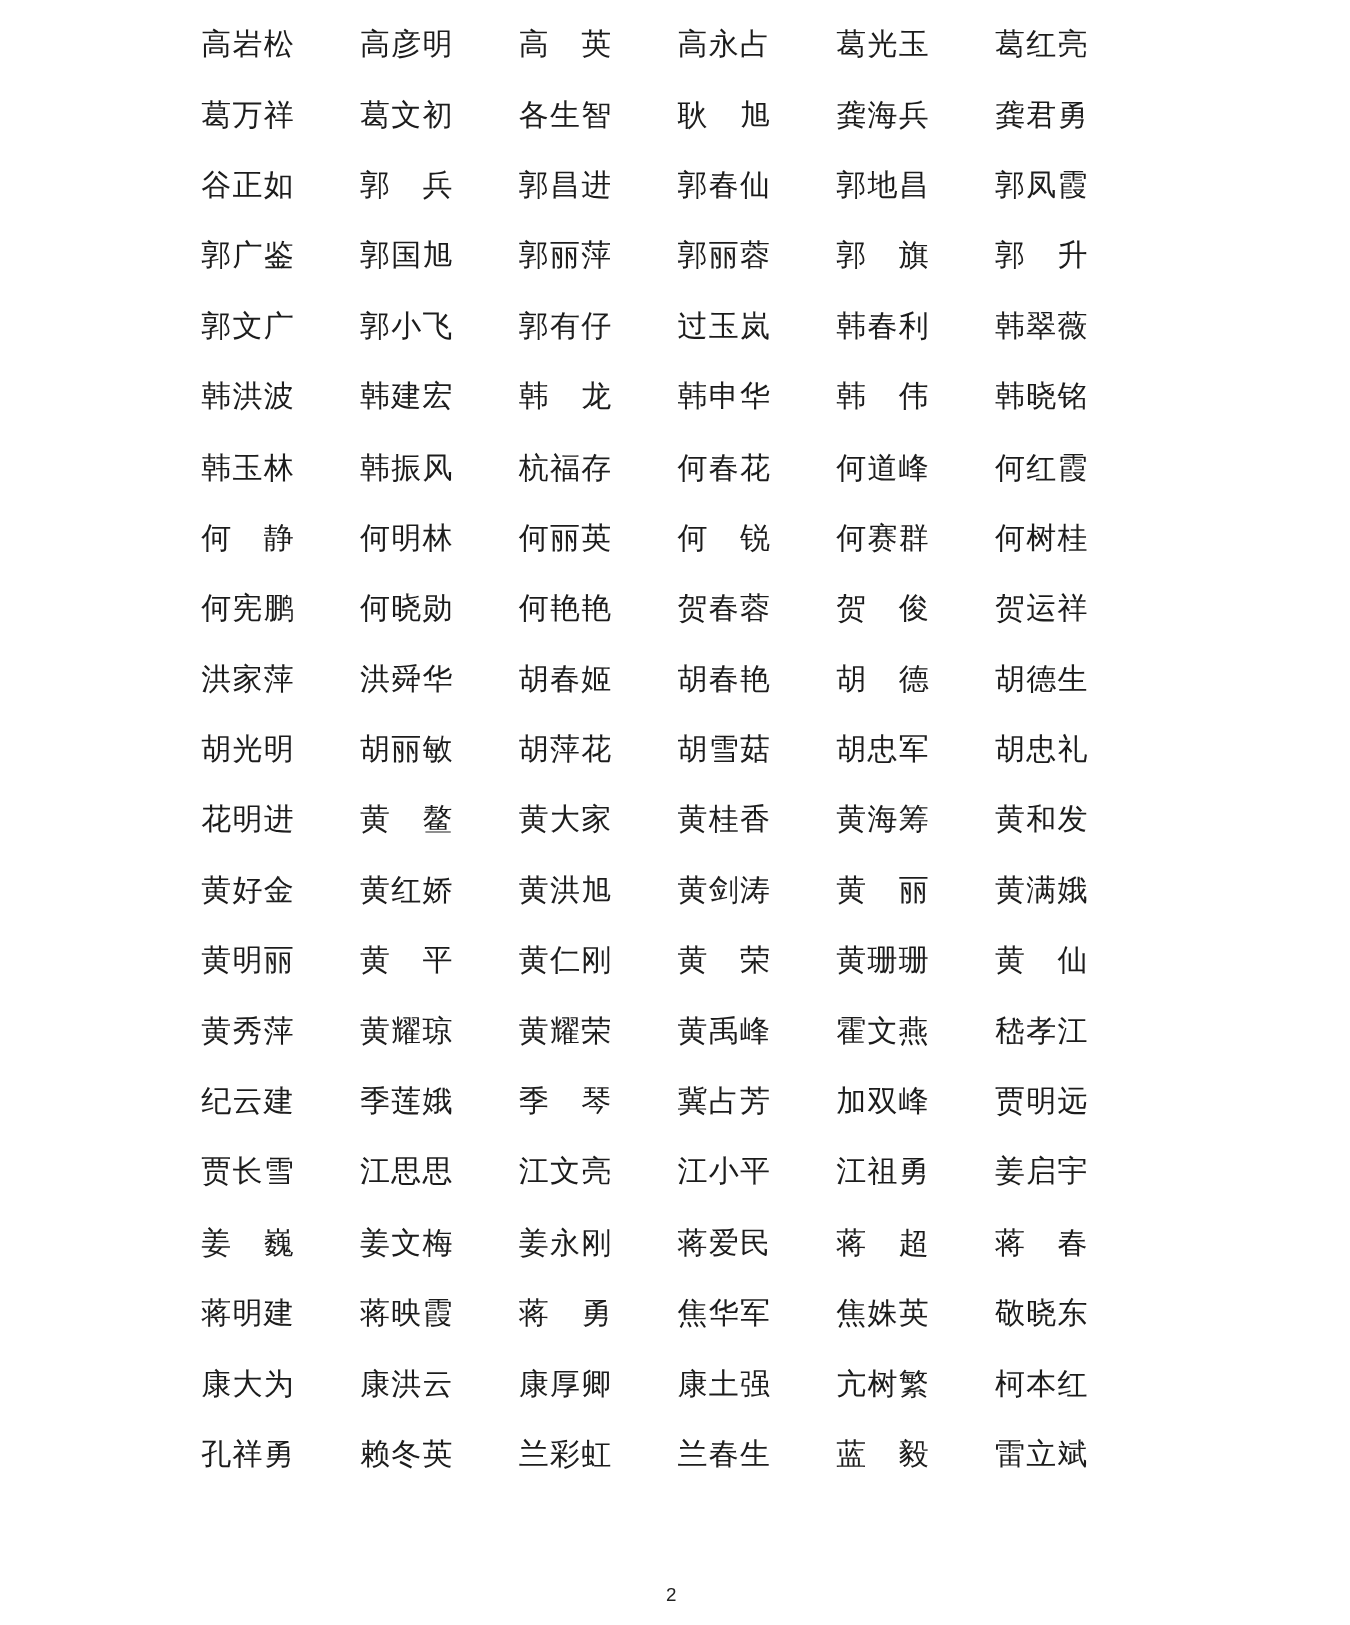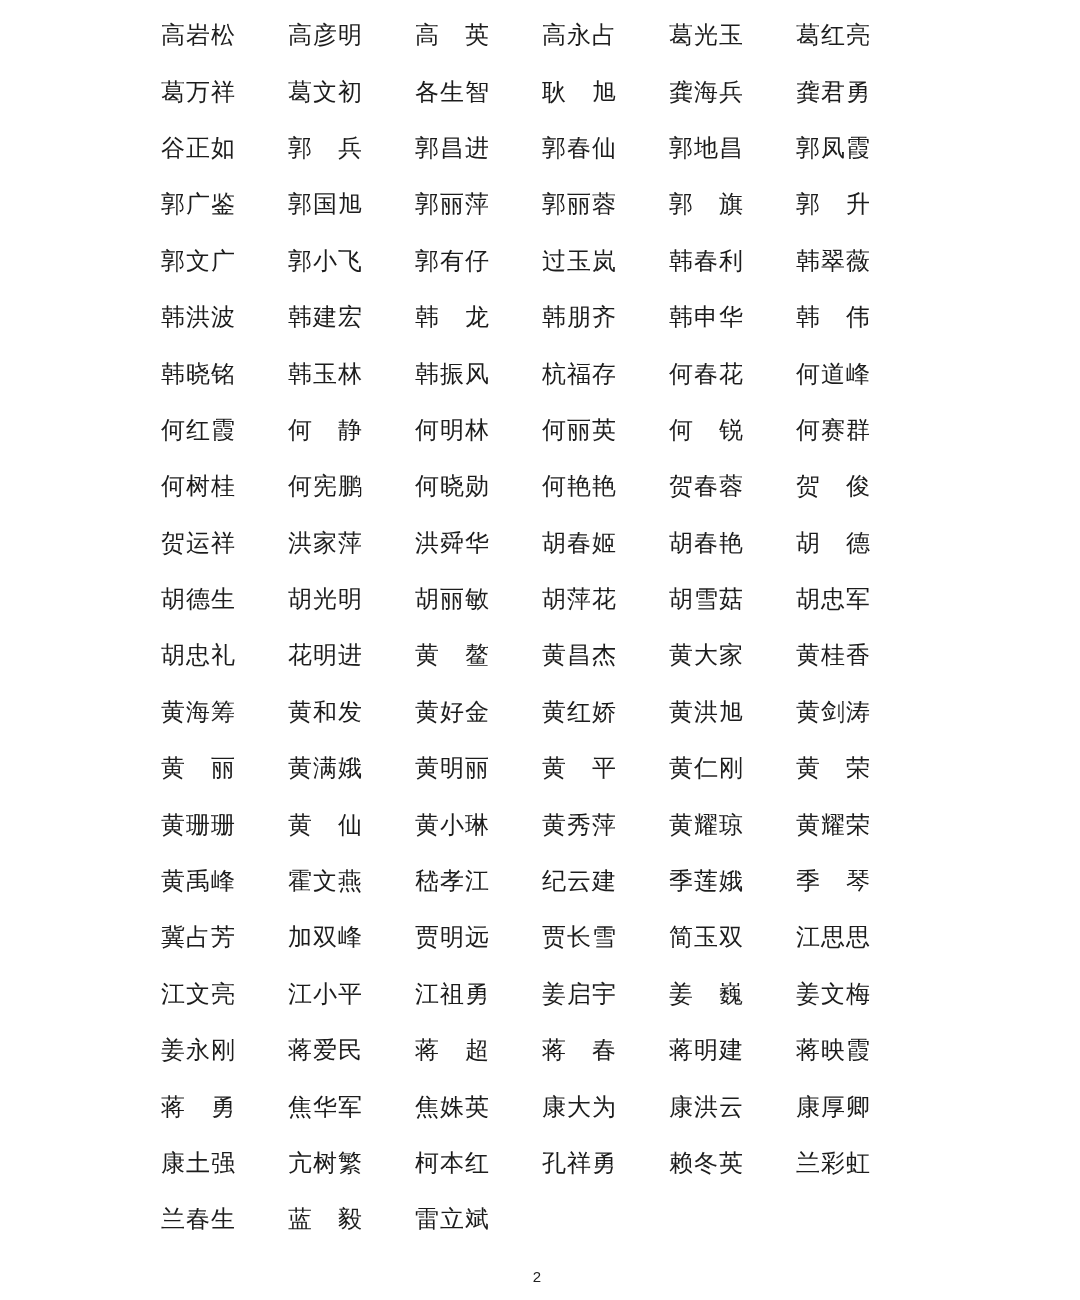--- a/index.html
+++ b/index.html
@@ -76,21 +76,20 @@
       <div class="name-cell">郭　升</div>
       <div class="name-cell">郭文广</div>
       <div class="name-cell">郭小飞</div>
       <div class="name-cell">郭有仔</div>
       <div class="name-cell">过玉岚</div>
       <div class="name-cell">韩春利</div>
       <div class="name-cell">韩翠薇</div>
       <div class="name-cell">韩洪波</div>
       <div class="name-cell">韩建宏</div>
       <div class="name-cell">韩　龙</div>
-      <div class="name-cell">韩朋齐</div>
       <div class="name-cell">韩申华</div>
       <div class="name-cell">韩　伟</div>
       <div class="name-cell">韩晓铭</div>
       <div class="name-cell">韩玉林</div>
       <div class="name-cell">韩振风</div>
       <div class="name-cell">杭福存</div>
       <div class="name-cell">何春花</div>
       <div class="name-cell">何道峰</div>
       <div class="name-cell">何红霞</div>
       <div class="name-cell">何　静</div>
@@ -112,68 +111,66 @@
       <div class="name-cell">胡　德</div>
       <div class="name-cell">胡德生</div>
       <div class="name-cell">胡光明</div>
       <div class="name-cell">胡丽敏</div>
       <div class="name-cell">胡萍花</div>
       <div class="name-cell">胡雪菇</div>
       <div class="name-cell">胡忠军</div>
       <div class="name-cell">胡忠礼</div>
       <div class="name-cell">花明进</div>
       <div class="name-cell">黄　鳌</div>
-      <div class="name-cell">黄昌杰</div>
       <div class="name-cell">黄大家</div>
       <div class="name-cell">黄桂香</div>
       <div class="name-cell">黄海筹</div>
       <div class="name-cell">黄和发</div>
       <div class="name-cell">黄好金</div>
       <div class="name-cell">黄红娇</div>
       <div class="name-cell">黄洪旭</div>
       <div class="name-cell">黄剑涛</div>
       <div class="name-cell">黄　丽</div>
       <div class="name-cell">黄满娥</div>
       <div class="name-cell">黄明丽</div>
       <div class="name-cell">黄　平</div>
       <div class="name-cell">黄仁刚</div>
       <div class="name-cell">黄　荣</div>
       <div class="name-cell">黄珊珊</div>
       <div class="name-cell">黄　仙</div>
-      <div class="name-cell">黄小琳</div>
       <div class="name-cell">黄秀萍</div>
       <div class="name-cell">黄耀琼</div>
       <div class="name-cell">黄耀荣</div>
       <div class="name-cell">黄禹峰</div>
       <div class="name-cell">霍文燕</div>
       <div class="name-cell">嵇孝江</div>
       <div class="name-cell">纪云建</div>
       <div class="name-cell">季莲娥</div>
       <div class="name-cell">季　琴</div>
       <div class="name-cell">冀占芳</div>
       <div class="name-cell">加双峰</div>
       <div class="name-cell">贾明远</div>
       <div class="name-cell">贾长雪</div>
-      <div class="name-cell">简玉双</div>
       <div class="name-cell">江思思</div>
       <div class="name-cell">江文亮</div>
       <div class="name-cell">江小平</div>
       <div class="name-cell">江祖勇</div>
       <div class="name-cell">姜启宇</div>
       <div class="name-cell">姜　巍</div>
       <div class="name-cell">姜文梅</div>
       <div class="name-cell">姜永刚</div>
       <div class="name-cell">蒋爱民</div>
       <div class="name-cell">蒋　超</div>
       <div class="name-cell">蒋　春</div>
       <div class="name-cell">蒋明建</div>
       <div class="name-cell">蒋映霞</div>
       <div class="name-cell">蒋　勇</div>
       <div class="name-cell">焦华军</div>
       <div class="name-cell">焦姝英</div>
+      <div class="name-cell">敬晓东</div>
       <div class="name-cell">康大为</div>
       <div class="name-cell">康洪云</div>
       <div class="name-cell">康厚卿</div>
       <div class="name-cell">康土强</div>
       <div class="name-cell">亢树繁</div>
       <div class="name-cell">柯本红</div>
       <div class="name-cell">孔祥勇</div>
       <div class="name-cell">赖冬英</div>
       <div class="name-cell">兰彩虹</div>
       <div class="name-cell">兰春生</div>

